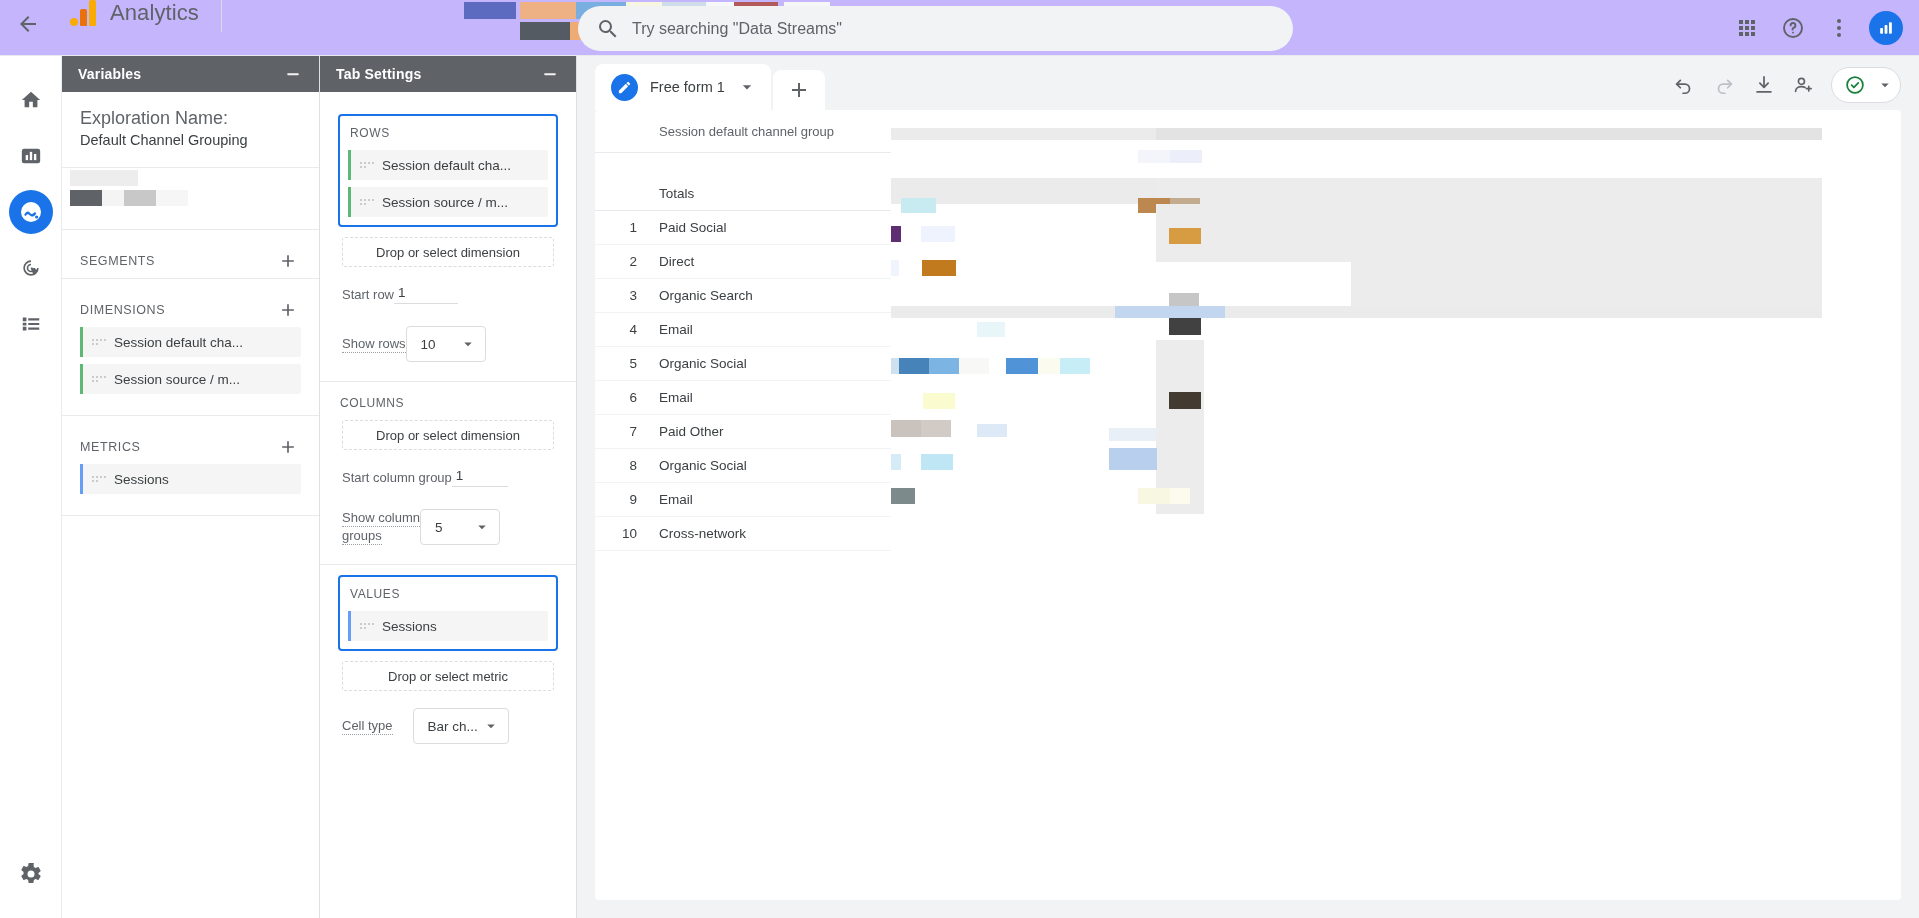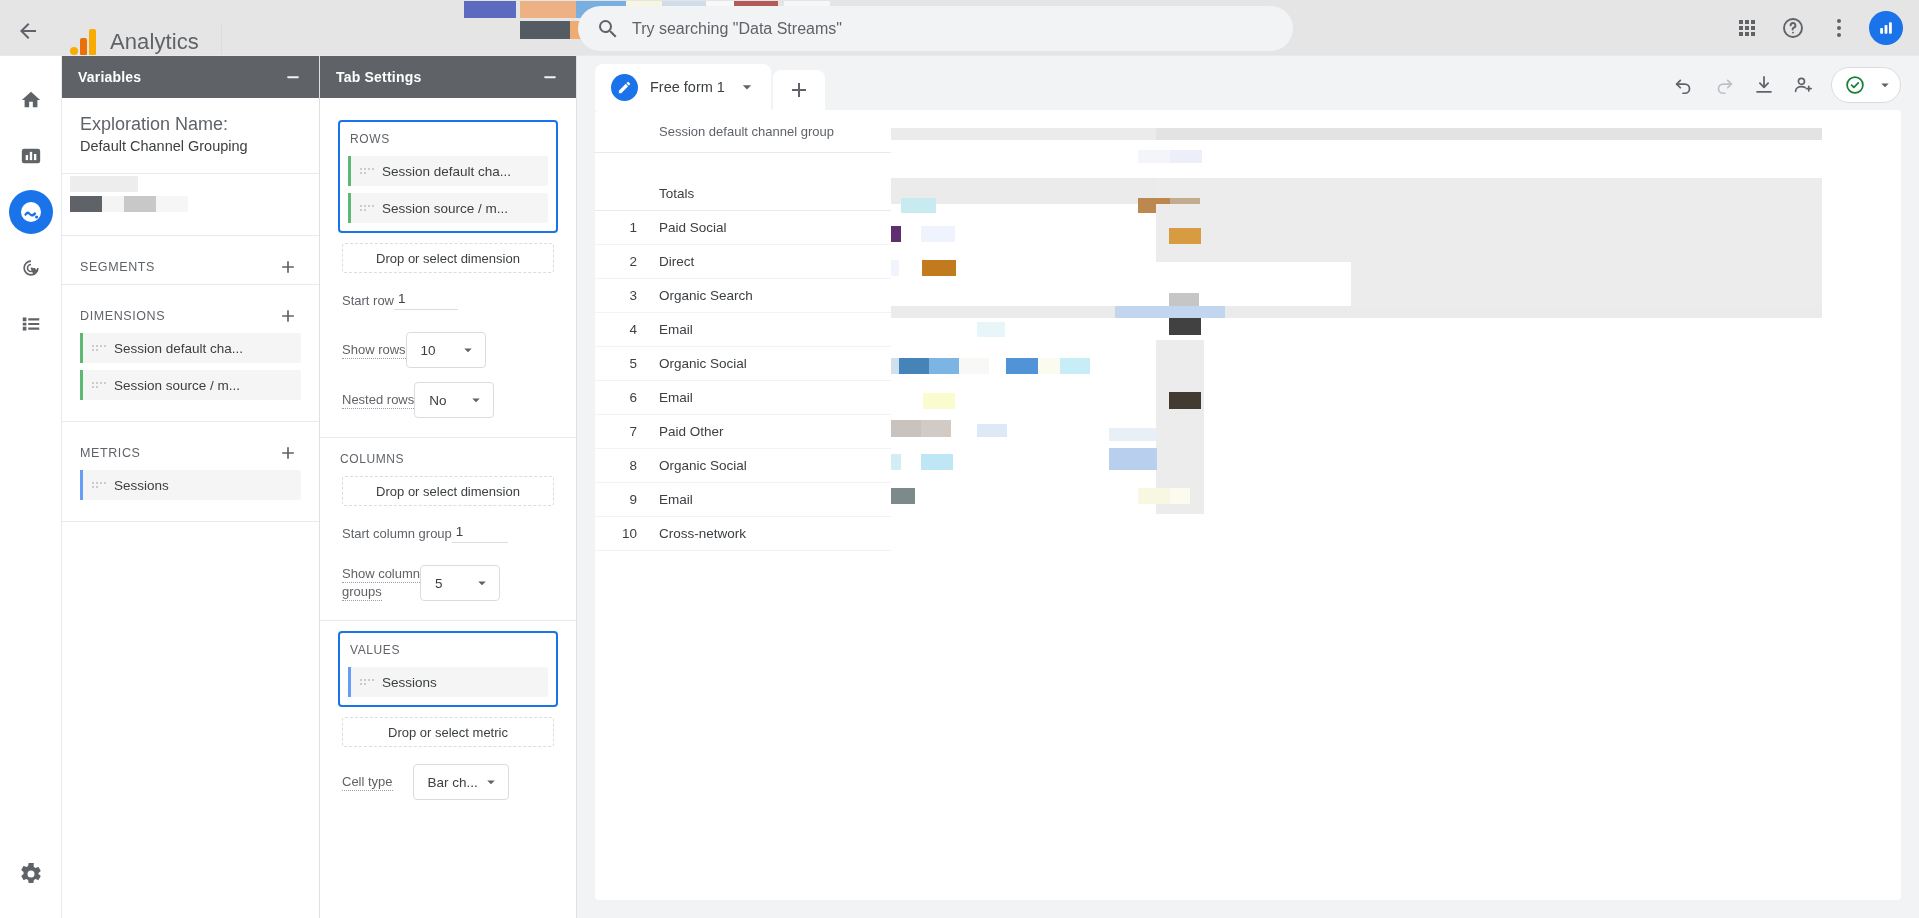--- a/index.html
+++ b/index.html
@@ -6,22 +6,22 @@
   html, body {
     width: 1919px; height: 918px;
     font-family: "Liberation Sans", sans-serif;
     background: #fff; overflow: hidden;
     -webkit-font-smoothing: antialiased;
   }
   .app { position: relative; width: 1919px; height: 918px; display: flex; flex-direction: column; }
 
   
   .topbar {
-    height: 56px; flex: 0 0 56px; display: flex; align-items: flex-end;
-    background: #e5e5e5; border-bottom: 1px solid #e8eaed; position: relative; z-index: 30;
+    height: 56px; flex: 0 0 56px; display: flex; align-items: flex-start;
+    background: #c4b5fd; border-bottom: 1px solid #e8eaed; position: relative; z-index: 30;
   }
   .back-btn {
     width: 48px; height: 48px; margin-left: 4px; display: flex; align-items: center;
     justify-content: center; border-radius: 50%; cursor: pointer; color: #5f6368;
   }
   .ga-logo { display: flex; align-items: flex-end; gap: 2px; margin-left: 18px; height: 26px; }
   .ga-bar { border-radius: 2px 2px 1px 1px; }
   .ga-b1 { width: 7px; height: 9px;  background: #F9AB00; border-radius: 50%; height:8px; width:8px;}
   .ga-b2 { width: 7px; height: 17px; background: #E8710A; }
   .ga-b3 { width: 7px; height: 26px; background: #F9AB00; }
@@ -74,21 +74,21 @@
   .rail-item.active { background: #1a73e8; color: #fff; }
   .rail-spacer { flex: 1; }
   .rail-bottom { margin-bottom: 22px; }
 
   
   .panel-variables {
     width: 258px; flex: 0 0 258px; background: #fff; border-right: 1px solid #e0e0e0;
     display: flex; flex-direction: column;
   }
   .panel-head {
-    height: 42px; background: #5f6368; color: #fff; display: flex; align-items: center;
+    height: 36px; background: #5f6368; color: #fff; display: flex; align-items: center;
     justify-content: space-between; padding: 0 16px;
   }
   .panel-head-title { font-size: 14px; font-weight: 700; letter-spacing: .2px; }
   .collapse-btn { cursor: pointer; display: flex; align-items: center; opacity: .92; }
 
   .sec { padding: 16px 18px; border-bottom: 1px solid #e8eaed; }
   .sec-label { font-size: 18px; color: #5f6368; line-height: 21px; }
   .sec-value { font-size: 14.5px; color: #3c4043; line-height: 22px; }
 
   .redaction-sec { padding: 12px 18px 18px 18px; border-bottom: 1px solid #e8eaed; position: relative; height: 62px; }
@@ -497,33 +497,20 @@
           <span class="ts-select">
             <span class="cv">10</span>
             <span class="caret">
               <svg width="18" height="18" viewBox="0 0 24 24" fill="currentColor">
                   <path d="M7 10l5 5 5-5z"></path>
                 </svg>
             </span>
           </span>
         </div>
 
-        <div class="ts-row">
-          <span class="ts-row-label">
-              <span class="l2">Nested rows</span>
-            </span>
-          <span class="ts-select">
-            <span class="cv">No</span>
-            <span class="caret">
-              <svg width="18" height="18" viewBox="0 0 24 24" fill="currentColor">
-                  <path d="M7 10l5 5 5-5z"></path>
-                </svg>
-            </span>
-          </span>
-        </div>
 
         <div class="ts-divider"></div>
 
         <div class="ts-group" style="padding-top:10px;">
           <div class="ts-group-label">COLUMNS</div>
         </div>
         <div class="dropzone" style="margin-top:2px;">Drop or select dimension</div>
 
         <div class="ts-row">
           <span class="ts-row-label">Start column group</span>

